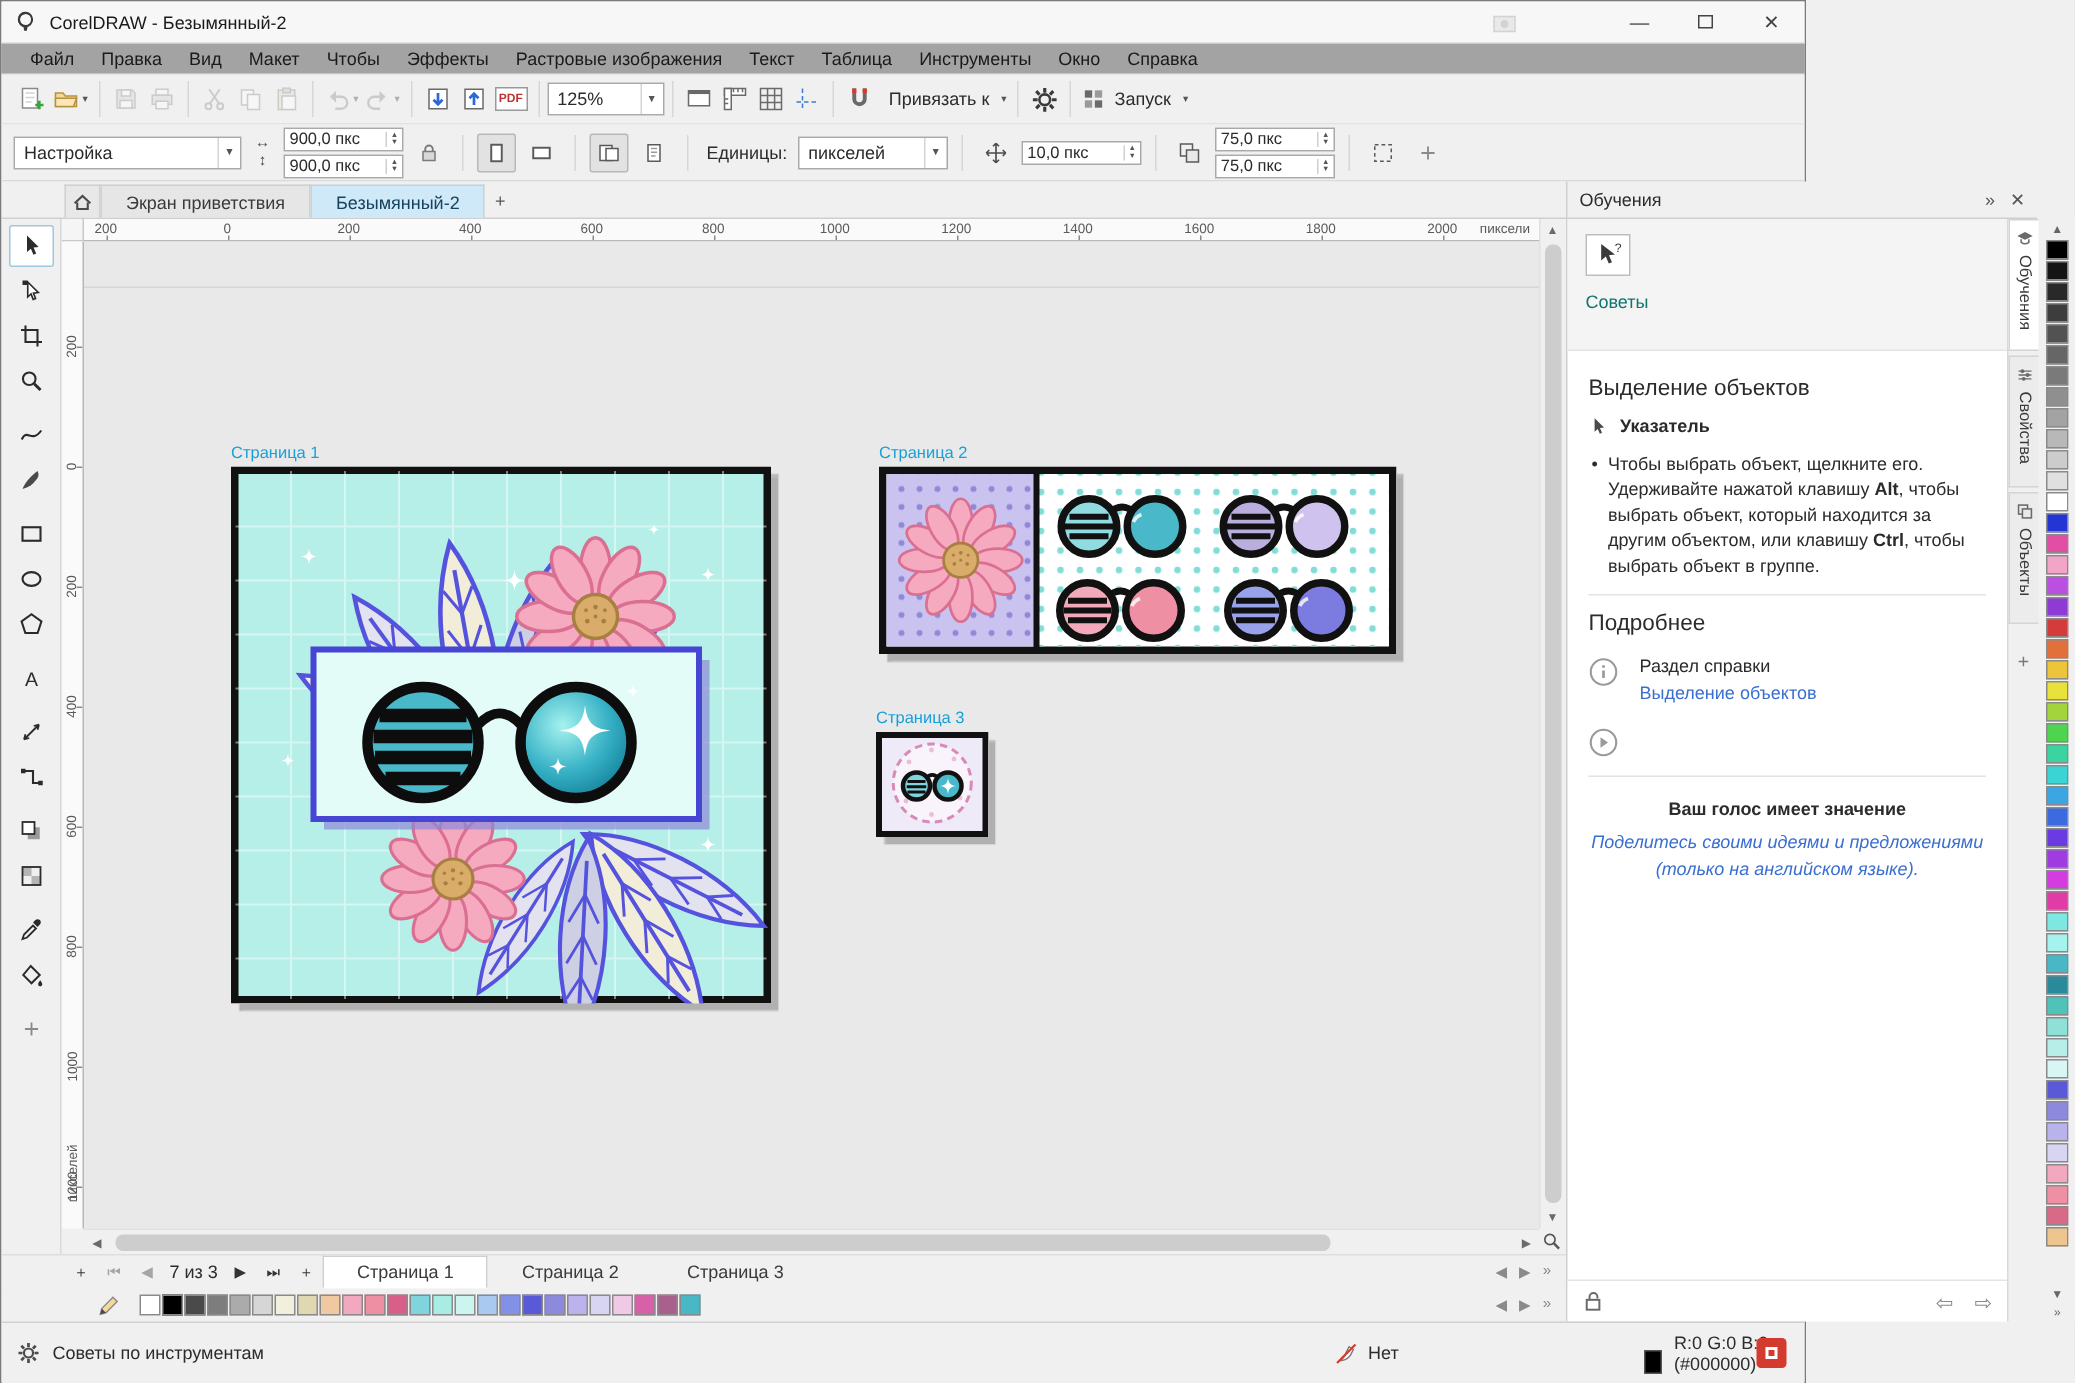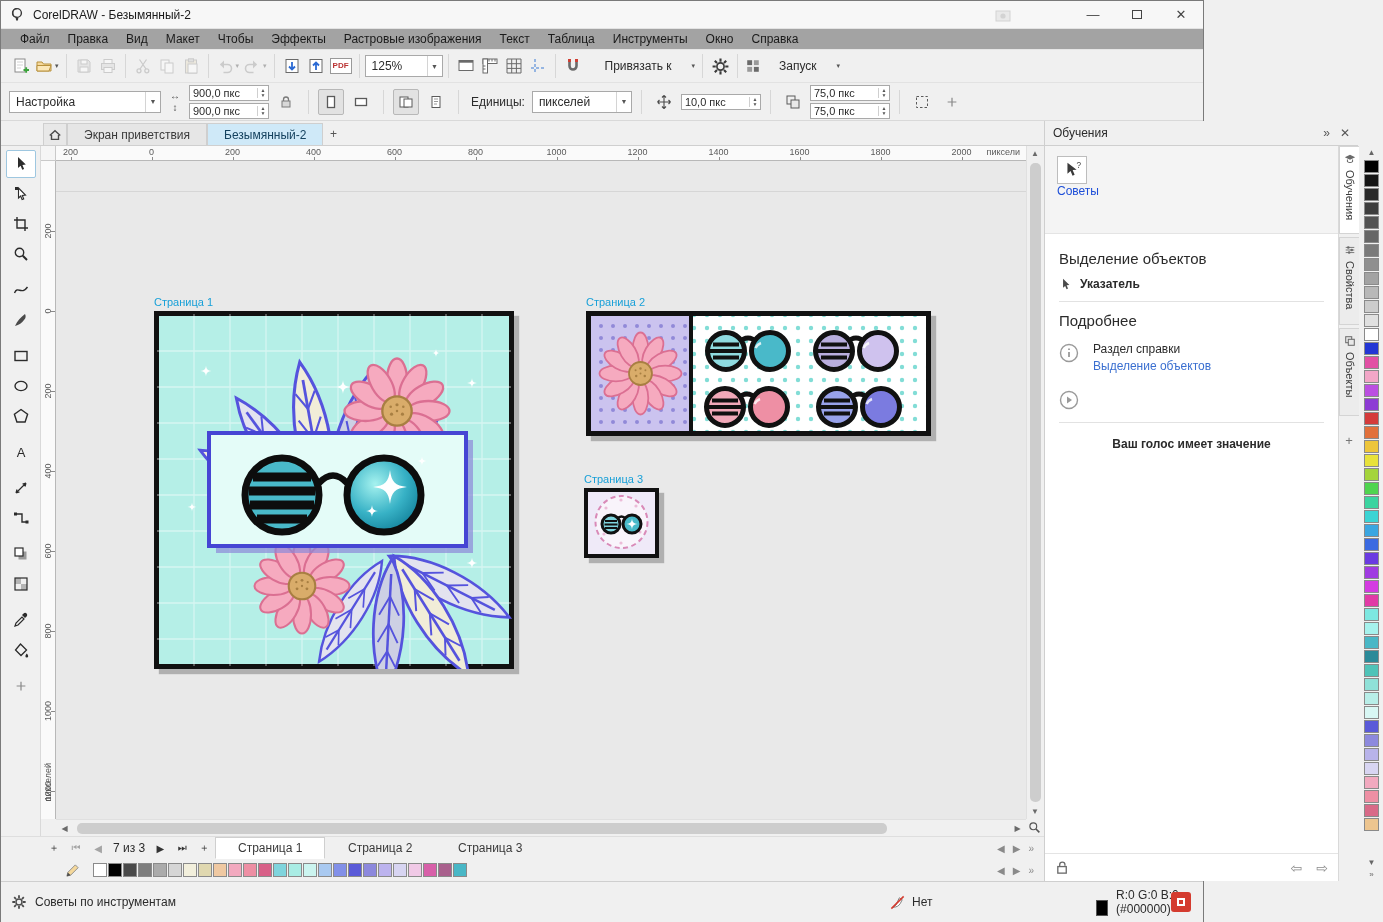--- a/index.html
+++ b/index.html
@@ -20,21 +20,21 @@
   
   .toolbar{position:absolute;left:0;top:49px;width:100%;height:33px;display:flex;align-items:center;padding-left:8px;background:#f0f0f0;border-bottom:1px solid #e2e2e2}
   .tb-btn{min-width:24px;height:26px;display:flex;align-items:center;justify-content:center;border-radius:2px;padding:0 2px}
   .tb-btn.dis{opacity:.42}
   .caret-sm{font-size:7px;color:#555;margin-left:2px}
   .divider{width:1px;height:24px;background:#d7d7d7;margin:0 5px}
   .combo{background:#fff;border:1px solid #a9a9a9;height:22px;display:flex;align-items:center;font-size:12px}
   .combo .val{padding:0 6px;flex:1;white-space:nowrap}
   .combo .drop{width:15px;height:100%;display:flex;align-items:center;justify-content:center;border-left:1px solid #d4d4d4;font-size:7px;color:#555}
   .pdf-badge{font-size:8px;font-weight:bold;color:#b33;border:1px solid #999;background:#fff;padding:3px 2px;line-height:1}
-  .tb-label{margin:0 18px;white-space:nowrap}
+  .tb-label{margin:0 6px;white-space:nowrap}
   
   .propbar{position:absolute;left:0;top:82px;width:100%;height:38px;display:flex;align-items:center;gap:4px;padding-left:8px;background:#f0f0f0;border-bottom:1px solid #d9d9d9}
   .pcombo{width:152px;height:22px}
   .stack2{display:flex;flex-direction:column;gap:2px}
   .pfield{display:flex;align-items:center;background:#fff;border:1px solid #a9a9a9;height:16px;width:80px;font-size:11px}
   .pfield .pv{flex:1;padding:0 3px;white-space:nowrap}
   .spin{display:flex;flex-direction:column;width:11px;border-left:1px solid #cfcfcf;font-size:5px;line-height:5px;color:#555;text-align:center}
   .pico{width:20px;display:flex;flex-direction:column;align-items:center;gap:2px;color:#4a4a4a;font-size:10px;line-height:10px}
   .pbtn{width:26px;height:26px;display:flex;align-items:center;justify-content:center;border:1px solid transparent;border-radius:2px}
   .pbtn.on{background:#e2e2e2;border-color:#b8b8b8}
@@ -73,21 +73,21 @@
   .vscroll{position:absolute;left:1025px;top:145px;width:17px;height:673px;background:#f0f0f0;border-left:1px solid #e0e0e0;display:flex;flex-direction:column;align-items:center}
   .scroll-arrow{width:17px;height:15px;display:flex;align-items:center;justify-content:center;font-size:8px;color:#6a6a6a}
   .vthumb{width:11px;flex:1;margin:2px 0;background:#cdcdcd;border-radius:5px}
   .hscroll{position:absolute;left:55px;top:818px;width:970px;height:17px;background:#f0f0f0;border-top:1px solid #e0e0e0;display:flex;align-items:center}
   .hthumb{height:11px;width:810px;background:#cdcdcd;border-radius:5px;margin-left:4px}
   .corner-zoom{position:absolute;left:1025px;top:818px;width:17px;height:17px;display:flex;align-items:center;justify-content:center;background:#f0f0f0}
   
   .docker{position:absol;left:1043px;top:145px;width:294px;height:735px;background:#fff;border-left:1px solid #cfcfcf;position:absolute;overflow:hidden}
   .docker-top{height:88px;background:#f4f4f4;border-bottom:1px solid #e4e4e4;padding:10px 12px}
   .tool-box-indicator{width:30px;height:28px;background:#fff;border:1px solid #bdbdbd;display:flex;align-items:center;justify-content:center}
-  .tips-label{color:#1d4ed8}
+  .tips-label{margin-top:10px;color:#0f766e}
   .docker-content{padding:12px 14px 6px 14px}
   .dk-h2{font-size:15px;color:#2b2b2b;font-weight:normal;margin:4px 0 10px}
   .pointer-row{display:flex;align-items:center;gap:8px;margin:2px 0 10px;font-weight:bold}
   .bullets .bullet{position:relative;padding-left:13px;margin-bottom:9px;line-height:1.42;color:#2b2b2b}
   .bullets .bullet::before{content:"\2022";position:absolute;left:2px;top:0;color:#2b2b2b}
   .dk-divider{height:1px;background:#e2e2e2;margin:10px 0}
   .dk-item{display:flex;gap:12px;margin:12px 0}
   .dk-item .ic-col{flex:0 0 22px;padding-top:2px}
   .dk-item .tx-col{flex:1;line-height:1.45}
   .dk-link{color:#3a6fd0;cursor:pointer}
@@ -776,20 +776,21 @@
       <h2 class="dk-h2">Выделение объектов</h2>
       <div class="pointer-row">
         <span>
             <svg width="13" height="13" viewBox="0 0 16 16">
               <path d="M5 1v11l2.6-2.2 1.7 4 1.8-.8-1.7-4 3.4-.4z" fill="#4a4a4a"></path>
             </svg>
           </span>
         <span>Указатель</span>
       </div>
       <div class="bullets">
+          <div class="bullet"><span><span>Чтобы выбрать объект, щелкните его. Удерживайте нажатой клавишу </span><b>Alt</b><span>, чтобы выбрать объект, который находится за другим объектом, или клавишу </span><b>Ctrl</b><span>, чтобы выбрать объект в группе.</span></span></div>
         </div>
       <div class="dk-divider"></div>
       <h2 class="dk-h2">Подробнее</h2>
       <div class="dk-item">
         <span class="ic-col">
             <svg width="20" height="20" viewBox="0 0 20 20">
               <circle cx="10" cy="10" r="8.5" fill="none" stroke="#9a9a9a" stroke-width="1.4"></circle>
               <path d="M10 5.5v1.6M10 9v5" stroke="#9a9a9a" stroke-width="1.8" fill="none"></path>
             </svg>
           </span>
@@ -802,20 +803,21 @@
         <span class="ic-col">
             <svg width="20" height="20" viewBox="0 0 20 20">
               <circle cx="10" cy="10" r="8.5" fill="none" stroke="#9a9a9a" stroke-width="1.4"></circle>
               <path d="M8 6.5l5 3.5-5 3.5z" fill="#9a9a9a"></path>
             </svg>
           </span>
       </div>
       <div class="dk-divider"></div>
       <div class="voice">
         <div class="vh">Ваш голос имеет значение</div>
+        <div class="vl">Поделитесь своими идеями и предложениями (только на английском языке).</div>
       </div>
     </div>
     <div class="docker-bottom">
       <span>
           <svg width="15" height="15" viewBox="0 0 16 16">
             <rect x="3" y="7" width="9" height="7" fill="none" stroke="#6a6a6a" stroke-width="1.4"></rect>
             <path d="M5 7V5a2.8 2.8 0 015.6 0v1" fill="none" stroke="#6a6a6a" stroke-width="1.4"></path>
           </svg>
         </span>
       <span class="nav-arrows">

